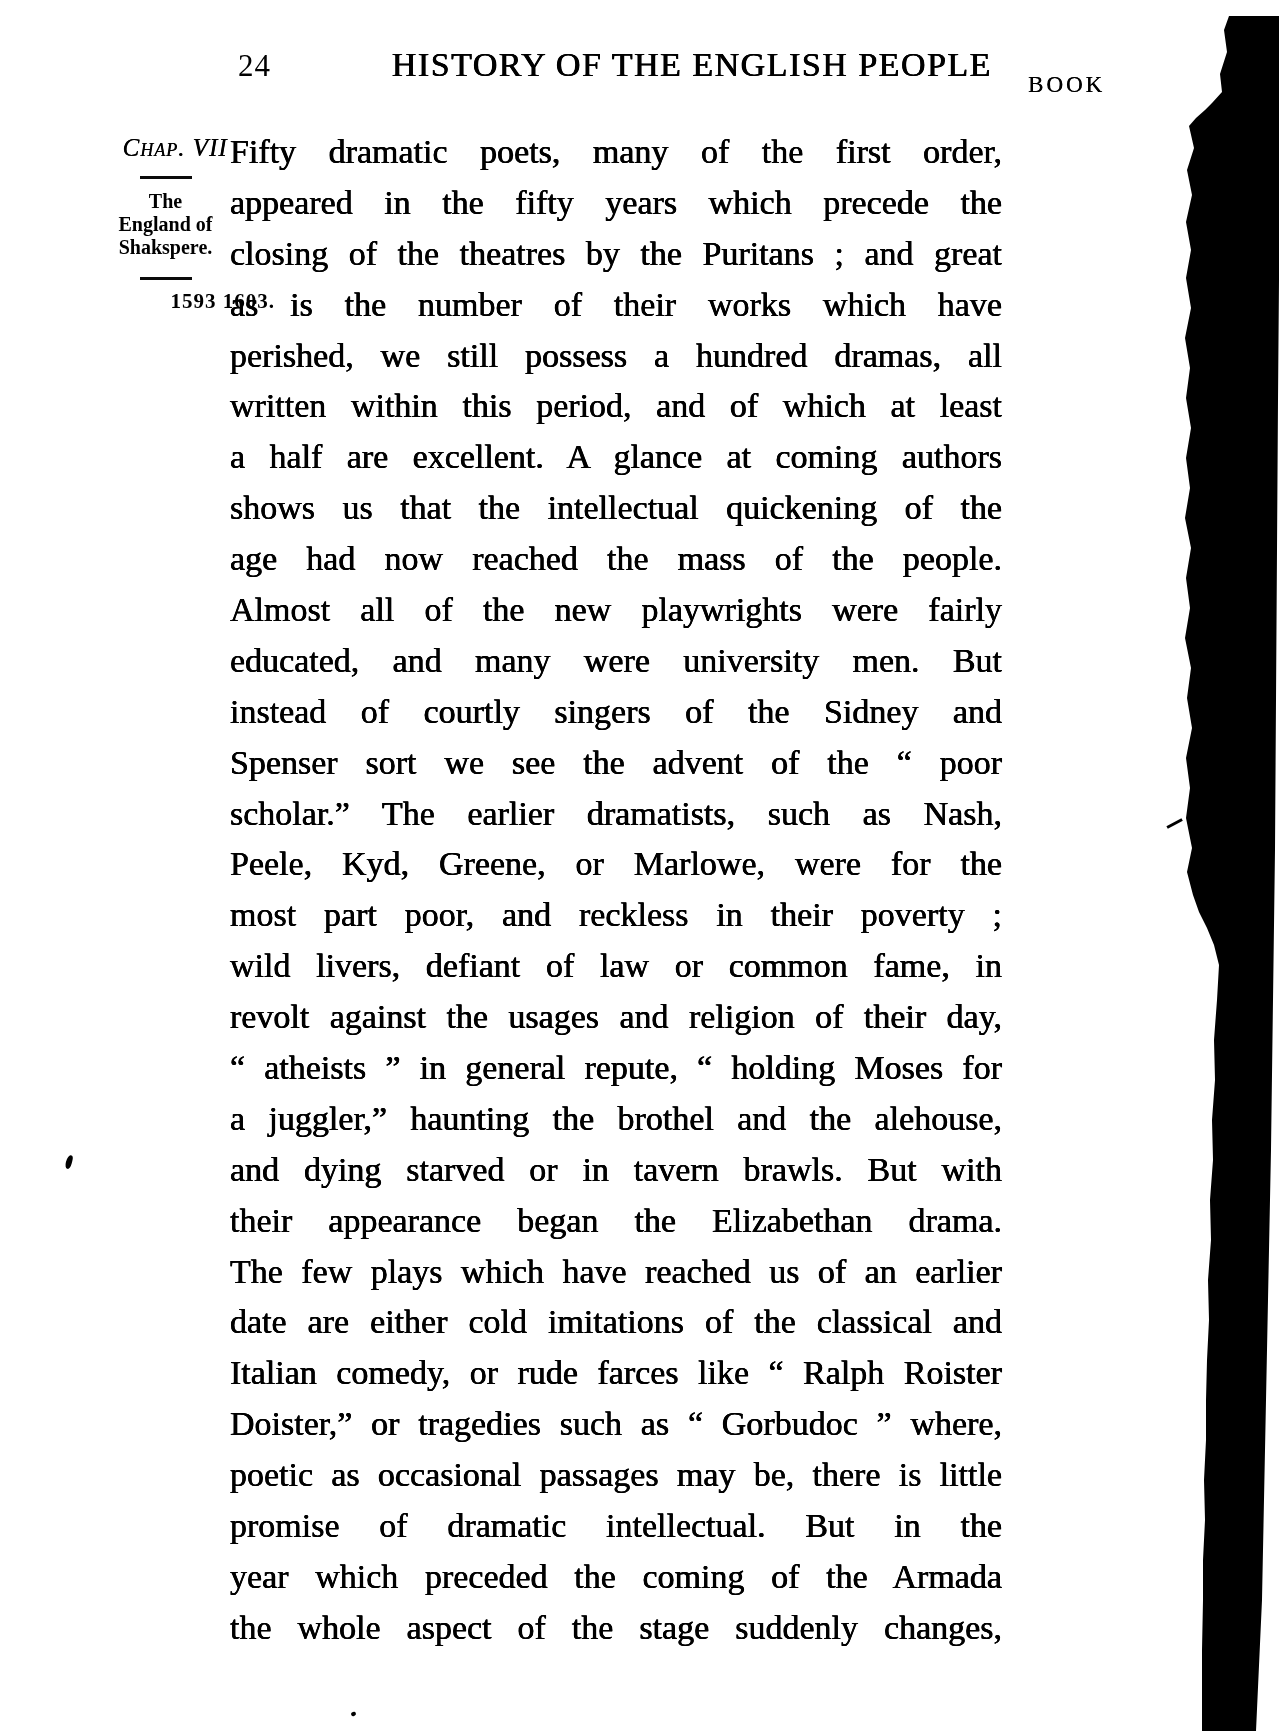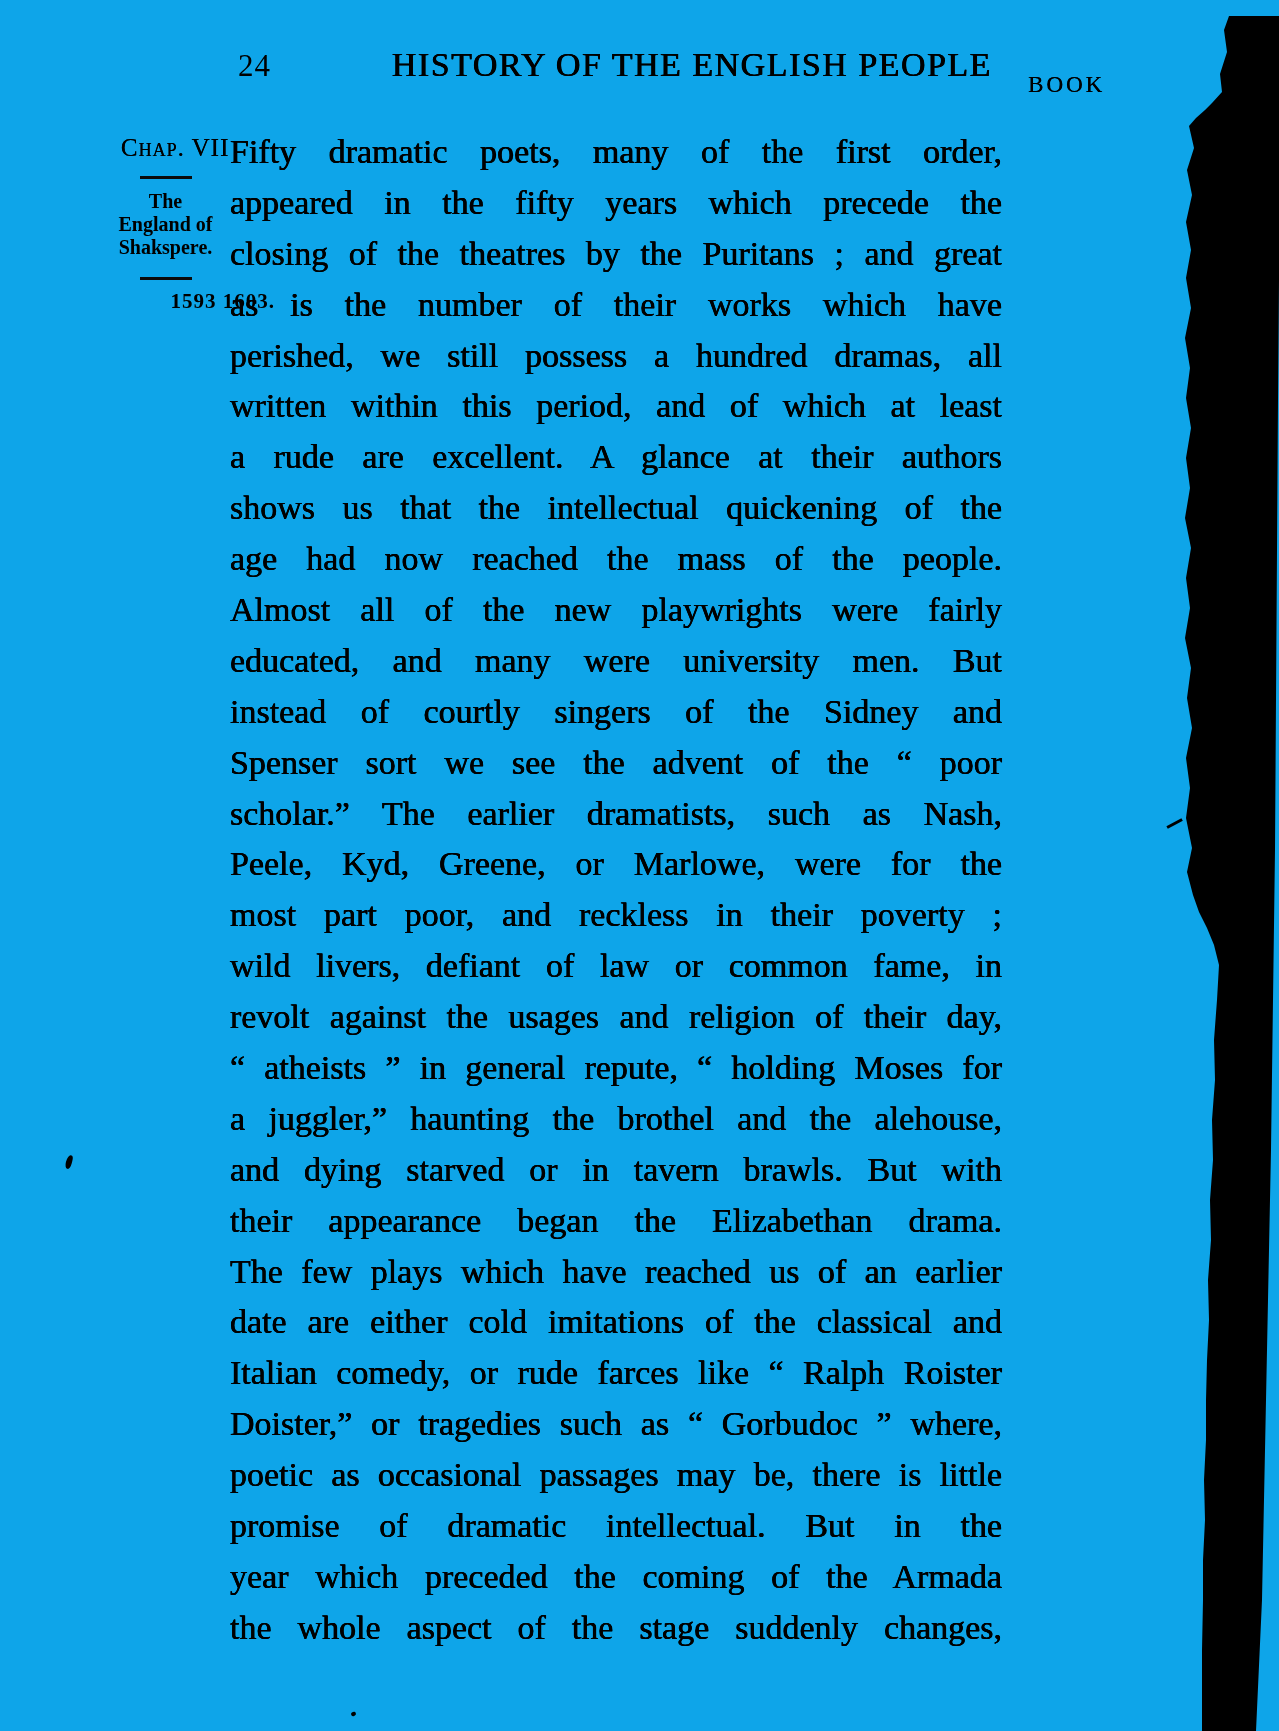--- a/index.html
+++ b/index.html
@@ -1,20 +1,20 @@
 <!DOCTYPE html>
 <html><head>
 <meta charset="utf-8">
 <style>
   html,body{margin:0;padding:0;}
   body{background:#777;}
   .page{
     position:relative;
     width:1279px;height:1731px;
-    background:#0ea5e9;
+    background:#ffffff;
     overflow:hidden;
     font-family:"Liberation Serif", serif;
     color:#000;
   }
   
   .pagehead{position:absolute;top:46px;left:0;width:1279px;height:40px;}
   .pagenum{
     position:absolute;left:238px;top:2px;
     font-size:31px;letter-spacing:1px;
   }
@@ -30,20 +30,21 @@
     margin-top:16px;
   }
   
   .margin-notes{position:absolute;left:60px;top:0;width:220px;}
   .chap{
     position:absolute;left:30px;top:134px;width:170px;
     text-align:center;
     font-variant:small-caps;
     font-size:25px;letter-spacing:1px;
     text-shadow:0.3px 0 #000;
+    font-style:italic;
   }
   .mrule{
     position:absolute;height:2.5px;background:#0b0b0b;width:52px;left:80px;
   }
   .mrule.r1{top:176px;}
   .mrule.r2{top:277px;}
   .note-block{
     position:absolute;left:8px;top:190px;width:195px;
     text-align:center;font-weight:bold;font-size:20px;line-height:23px;
   }
@@ -92,21 +93,21 @@
     <div class="mdate">1593 1603.</div>
   </div>
 
   <div class="body-text">
     <div class="bline">Fifty dramatic poets, many of the first order,</div>
     <div class="bline">appeared in the fifty years which precede the</div>
     <div class="bline">closing of the theatres by the Puritans ; and great</div>
     <div class="bline">as is the number of their works which have</div>
     <div class="bline">perished, we still possess a hundred dramas, all</div>
     <div class="bline">written within this period, and of which at least</div>
-    <div class="bline">a rude are excellent.  A glance at their authors</div>
+    <div class="bline">a half are excellent.  A glance at coming authors</div>
     <div class="bline">shows us that the intellectual quickening of the</div>
     <div class="bline">age had now reached the mass of the people.</div>
     <div class="bline">Almost all of the new playwrights were fairly</div>
     <div class="bline">educated, and many were university men.  But</div>
     <div class="bline">instead of courtly singers of the Sidney and</div>
     <div class="bline">Spenser sort we see the advent of the “ poor</div>
     <div class="bline">scholar.”  The earlier dramatists, such as Nash,</div>
     <div class="bline">Peele, Kyd, Greene, or Marlowe, were for the</div>
     <div class="bline">most part poor, and reckless in their poverty ;</div>
     <div class="bline">wild livers, defiant of law or common fame, in</div>

